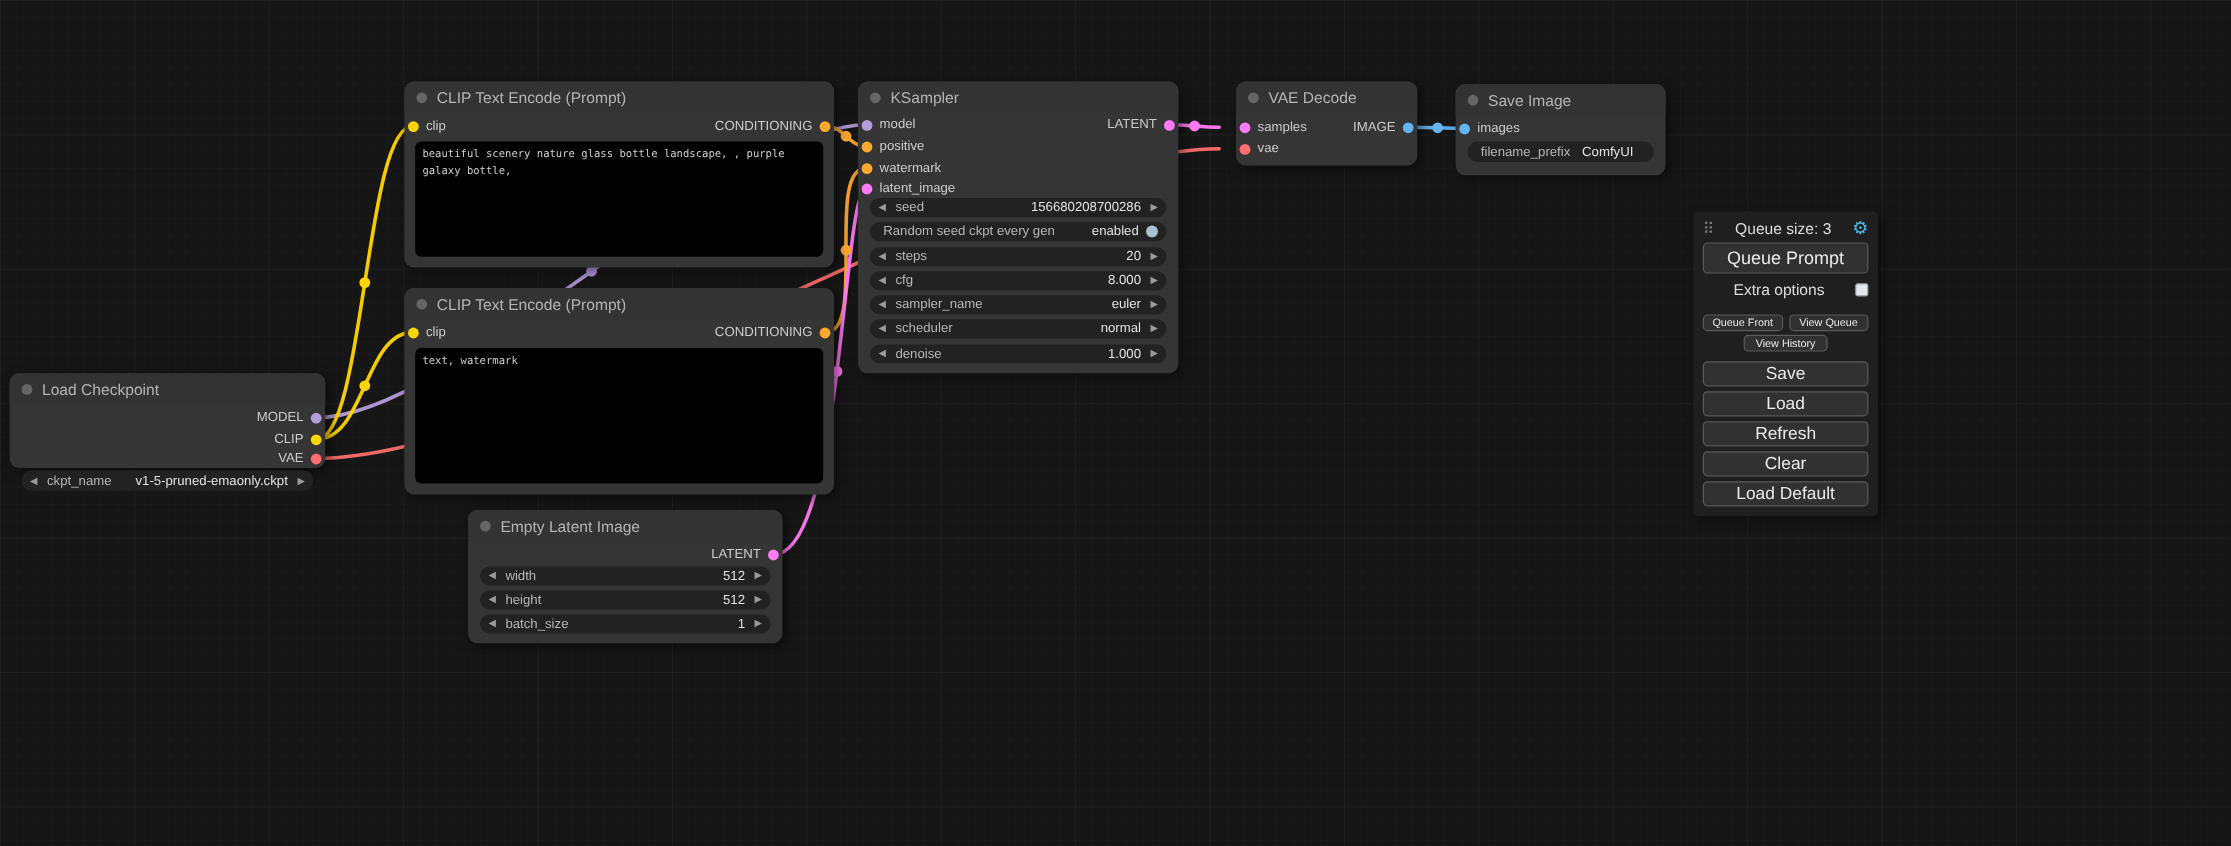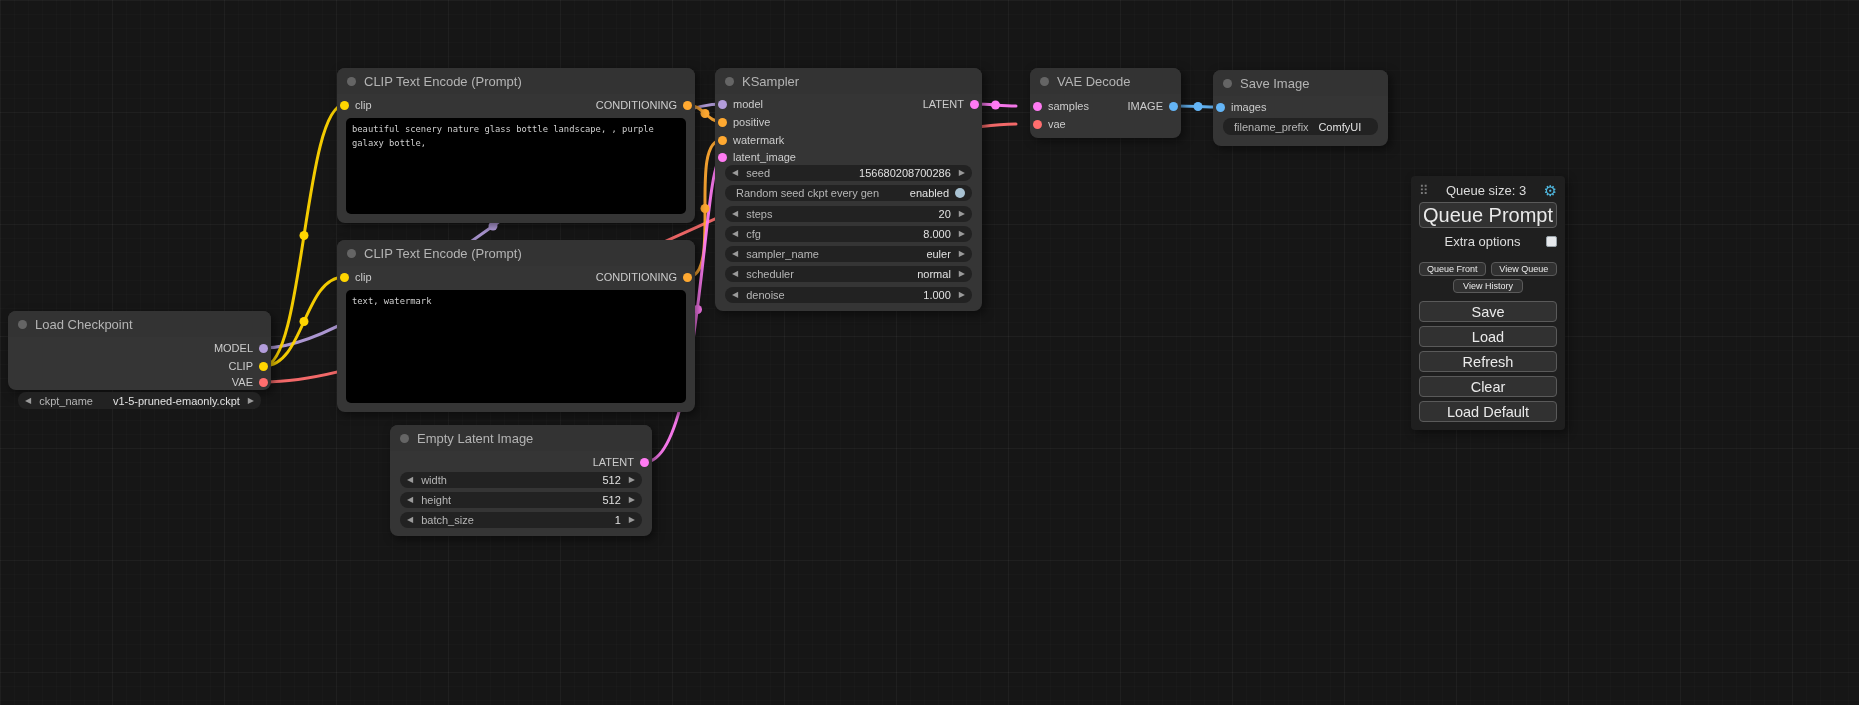--- a/index.html
+++ b/index.html
@@ -60,21 +60,21 @@
     box-shadow:3px 3px 10px rgba(0,0,0,.45); color:#dddddd;
   }
   .menu-head{ display:flex; align-items:center; height:16px; }
   .drag{ color:#7a7a7a; font-size:13px; cursor:grab; }
   .qsize{ flex:1; text-align:center; font-size:13px; color:#dcdcdc; }
   .gear{ font-size:15px; line-height:1; cursor:pointer; }
   button.cbtn{
     background:#313131; border:1px solid #5a5a5a; border-radius:4px;
     color:#eaeaea; font-family:inherit; cursor:pointer;
   }
-  .qp{ display:block; width:100%; height:26px; margin-top:4px; font-size:20px; }
+  .qp{ display:block; width:100%; height:26px; margin-top:4px; font-size:15px; }
   .extra{ display:flex; align-items:center; margin-top:6px; height:14px; font-size:13px; }
   .extra .lbl{ flex:1; text-align:center; }
   .chk{ width:11px; height:11px; background:#e6e9ec; border:1px solid #98a2a8; border-radius:2px; flex:none; }
   .srow{ display:flex; gap:5px; margin-top:14px; }
   .srow.center{ margin-top:3px; justify-content:center; }
   .sbtn{ flex:1; height:14px; font-size:9px; border-radius:7px; padding:0 4px; }
   .srow.center .sbtn{ flex:0 0 auto; min-width:70px; }
   .mbtn{ display:block; width:100%; height:21px; margin-top:4px; font-size:14.5px; }
   .mbtn.first{ margin-top:8px; }
 </style>

